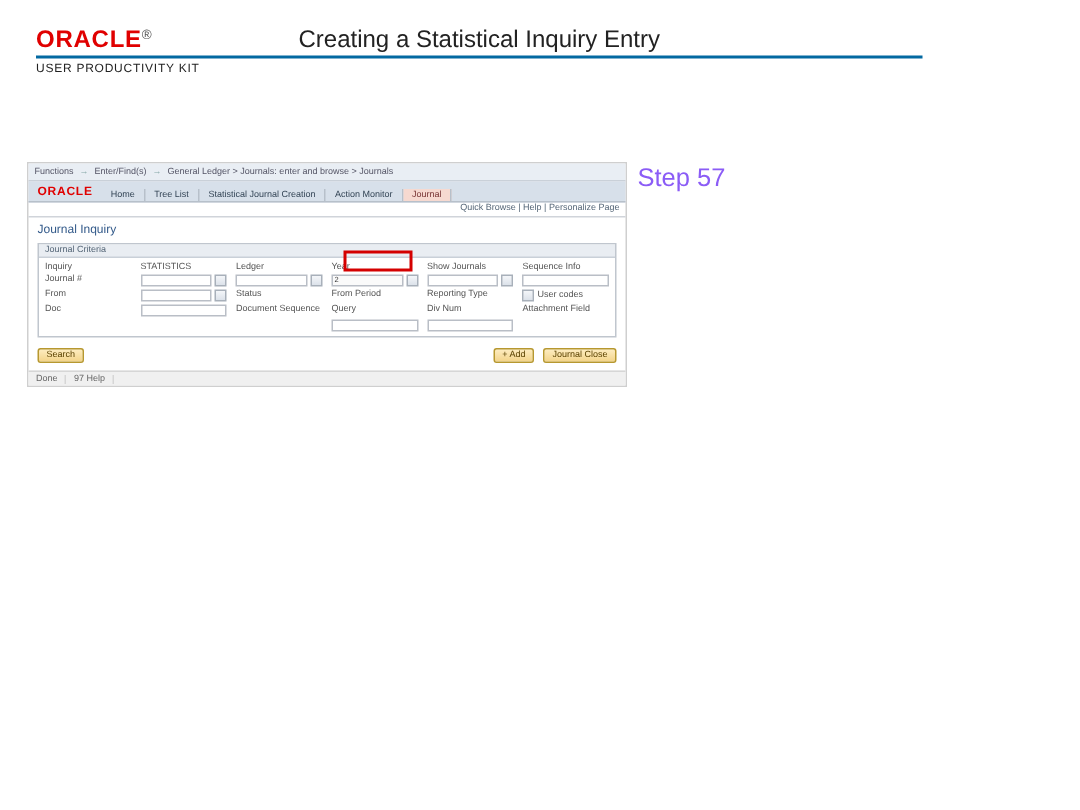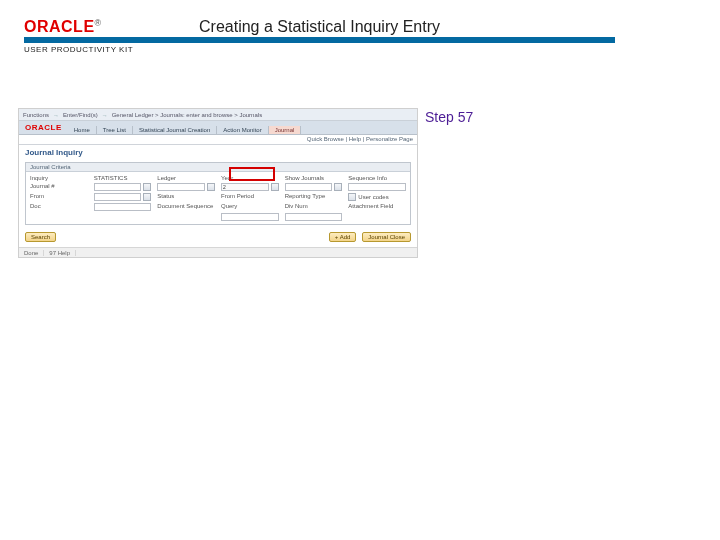--- a/index.html
+++ b/index.html
@@ -4,39 +4,39 @@
 <style>
   * { box-sizing: border-box; margin: 0; padding: 0; }
   html, body { width: 720px; height: 540px; background: #fff; font-family: Arial, Helvetica, sans-serif; }
   .page { position: relative; width: 639px; height: 540px; }
 
   
   .hdr { position: absolute; top: 18px; left: 24px; right: 24px; height: 40px; }
   .logo { font-family: Arial, sans-serif; }
   .logo-oracle { color: #e00000; font-weight: 900; font-size: 16px; letter-spacing: 0.5px; }
   .logo-reg { color: #555; font-size: 9px; vertical-align: top; }
-  .logo-upk { color: #222; font-size: 8px; letter-spacing: 0.5px; border-top: 6px solid #0369a1; padding-top: 2px; margin-top: 1px; }
+  .logo-upk { color: #222; font-size: 8px; letter-spacing: 0.5px; border-top: 2px solid #0369a1; padding-top: 2px; margin-top: 1px; }
   .title { position: absolute; top: 0; right: 0; left: 0; text-align: center; font-size: 16px; color: #222; }
 
   
-  .rcol { position: absolute; top: 108px; left: 425px; width: 270px; font-size: 14px; color: #4c1d95; line-height: 1.35; }
+  .rcol { position: absolute; top: 108px; left: 425px; width: 270px; font-size: 17px; color: #8b5cf6; line-height: 1.35; }
   .rcol .step { margin-bottom: 22px; }
   .rcol b { font-weight: 700; }
 
   
   .shot { position: absolute; top: 108px; left: 18px; width: 400px; height: 150px; border: 1px solid #cfcfcf; background: #fff; font-size: 6px; color: #444; }
   .shot .s-nav { height: 12px; background: #e9eef4; border-bottom: 1px solid #c9d0d8; display:flex; align-items:center; padding: 0 4px; gap:4px; }
   .shot .s-nav .crumb { color:#556; }
   .shot .s-nav .crumb.sep { color:#8aa; }
   .shot .s-tabs { height: 14px; background:#d7e0ea; border-bottom:1px solid #b7c0ca; display:flex; align-items:flex-end; }
   .shot .s-tabs .s-logo { color:#e00000; font-weight:900; font-size:8px; padding:0 6px 2px 6px; letter-spacing:.5px; }
   .shot .s-tabs .tab { padding:1px 6px; color:#345; border-right:1px solid #b7c0ca; }
   .shot .s-tabs .tab.active { background:#f6d9d0; color:#733; }
   .shot .s-util { height:10px; border-bottom:1px solid #d0d4da; text-align:right; padding:1px 4px; color:#567; }
-  .shot .s-title { padding:3px 6px; color:#335a8a; font-weight:700; font-size:8px; }
+  .shot .s-title { padding:3px 6px; color:#335a8a; font-weight:400; font-size:8px; }
   .shot .s-block { border:1px solid #c0c6ce; margin:2px 6px 4px 6px; }
   .shot .s-block .s-blockhdr { background:#e9edf2; border-bottom:1px solid #c9d0d8; padding:1px 4px; color:#567; }
   .shot .s-grid { display:grid; grid-template-columns: repeat(6, 1fr); gap:2px 6px; padding:3px 4px; }
   .shot .lbl { color:#555; }
   .shot .fld { display:flex; align-items:center; gap:2px; }
   .shot .inp { height:8px; border:1px solid #b9bec6; background:#fff; flex:1; min-width:20px; }
   .shot .inp.filled { background:#fafafa; padding-left:1px; color:#333; font-size:5px; display:flex; align-items:center; }
   .shot .lov { width:8px; height:8px; border:1px solid #a8b0ba; background:linear-gradient(#f4f6f9,#dce2ea); }
   .shot .btn { display:inline-block; padding:1px 5px; border:1px solid #b7982f; background:linear-gradient(#fdecc0,#f3d48a); color:#5a4200; border-radius:2px; font-size:6px; }
   .shot .s-foot { display:flex; justify-content:space-between; align-items:center; padding:3px 6px 2px 6px; }

